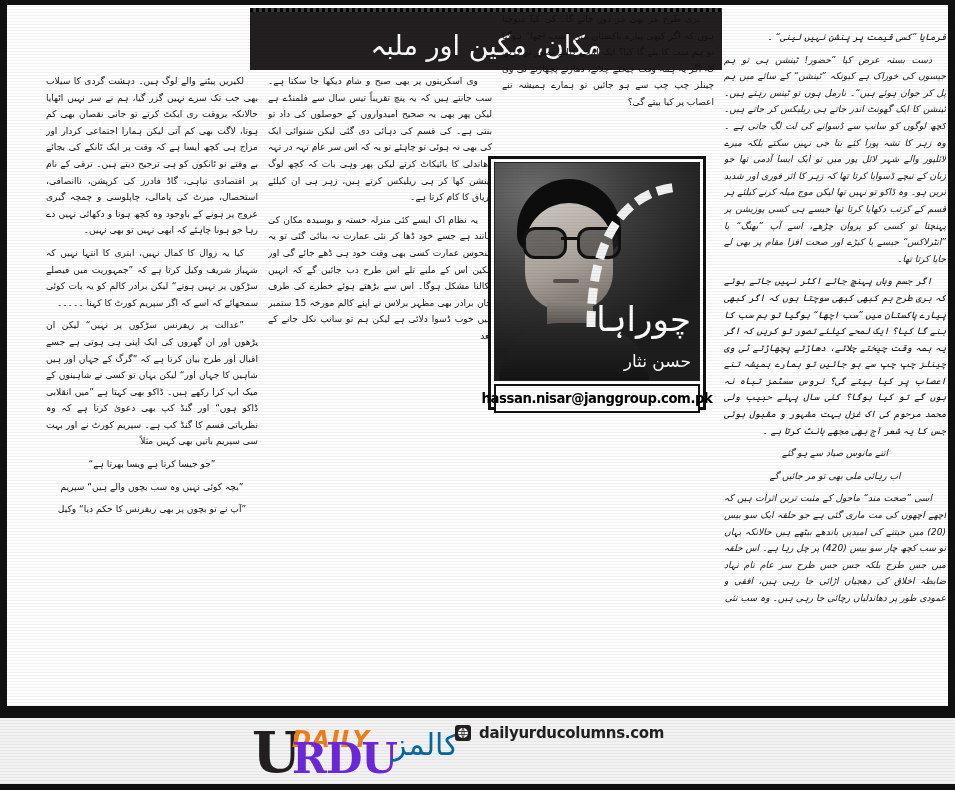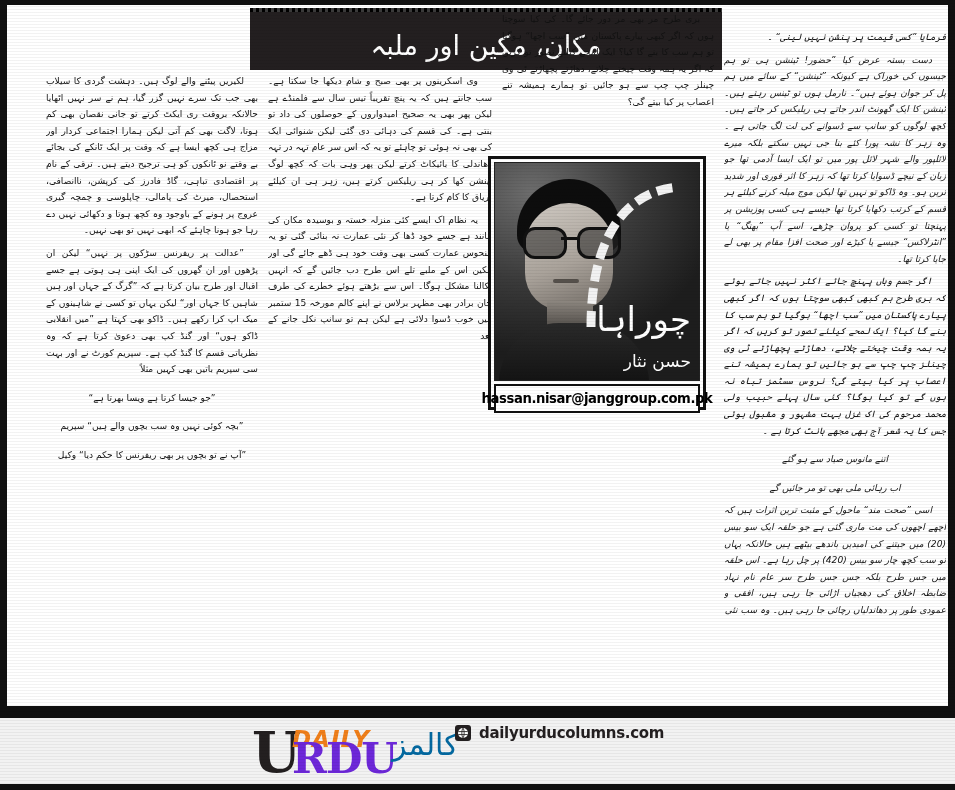--- a/index.html
+++ b/index.html
@@ -62,21 +62,21 @@
     text-align:justify;
     text-justify:inter-word;
     color:#121212;
     font-family:"DejaVu Sans","Liberation Sans",sans-serif;
     font-size:9.1px;
     line-height:16.6px;
     overflow:hidden;
     box-sizing:border-box;
   }
   .col p{margin:0 0 6px 0;}
-  .col p.center{text-align:center;margin-top:12px;}
+  .col p.center{text-align:center;}
   .col p.rightish{text-align:right;}
   .col p.lead{text-indent:14px;}
 
   
   #col1{right:2px;  top:24px;  width:222px;height:690px;font-style:italic;}
   #col2{right:234px;top:6px;  width:212px;height:690px;}
   #col3{right:456px;top:68px; width:224px;height:628px;}
   #col4{right:690px;top:68px; width:212px;height:628px;}
   #col5{right:0px;  top:6px;  width:0;height:0;}
 
@@ -281,20 +281,21 @@
       <p class="lead">بری طرح مر بھی مر دور جائے گا۔ کی کیا سوچتا ہوں کہ اگر کبھی پیارے پاکستان میں ”سب اچھا“ ہوگیا تو ہم سب کا بنے گا کیا؟ ایک لمحے کیلئے تصور تو کریں کہ اگر یہ ہمہ وقت چیختے چلاتے، دھاڑتے پچھاڑتے ٹی وی چینلز چپ چپ سے ہو جائیں تو ہمارے ہمیشہ تنے اعصاب پر کیا بیتے گی؟</p>
     </div>
 
     <div class="col" id="col3">
       <p class="lead">وی اسکرینوں پر بھی صبح و شام دیکھا جا سکتا ہے۔ سب جانتے ہیں کہ یہ پنچ تقریباً تیس سال سے فلمنڈے ہے لیکن پھر بھی یہ صحیح امیدواروں کے حوصلوں کی داد تو بنتی ہے۔ کی قسم کی دہائی دی گئی لیکن شنوائی ایک کی بھی نہ ہوئی تو چاہئے تو یہ کہ اس سر عام تہہ در تہہ دھاندلی کا بائیکاٹ کرتے لیکن پھر وہی بات کہ کچھ لوگ ٹینشن کھا کر ہی ریلیکس کرتے ہیں، زہر ہی ان کیلئے تریاق کا کام کرتا ہے۔</p>
       <p class="lead">یہ نظام اک ایسے کئی منزلہ خستہ و بوسیدہ مکان کی مانند ہے جسے خود ڈھا کر نئی عمارت نہ بنائی گئی تو یہ منحوس عمارت کسی بھی وقت خود ہی ڈھے جائے گی اور مکین اس کے ملبے تلے اس طرح دب جائیں گے کہ انہیں نکالنا مشکل ہوگا۔ اس سے بڑھتے ہوئے خطرے کی طرف جان برادر بھی مظہر برلاس نے اپنے کالم مورخہ 15 ستمبر میں خوب ڈسوا دلائی ہے لیکن ہم تو سانپ نکل جانے کے بعد</p>
     </div>
 
     <div class="col" id="col4">
       <p class="lead">لکیریں پیٹنے والے لوگ ہیں۔ دہشت گردی کا سیلاب بھی جب تک سرے نہیں گزر گیا، ہم نے سر نہیں اٹھایا حالانکہ بروقت ری ایکٹ کرتے تو جانی نقصان بھی کم ہوتا، لاگت بھی کم آتی لیکن ہمارا اجتماعی کردار اور مزاج ہی کچھ ایسا ہے کہ وقت پر ایک ٹانکے کی بجائے بے وقتے نو ٹانکوں کو ہی ترجیح دیتے ہیں۔ ترقی کے نام پر اقتصادی تباہی، گاڈ فادرز کی کرپشن، ناانصافی، استحصال، میرٹ کی پامالی، چاپلوسی و چمچہ گیری عروج پر ہونے کے باوجود وہ کچھ ہوتا و دکھائی نہیں دے رہا جو ہونا چاہئے کہ ابھی نہیں تو بھی نہیں۔</p>
+      <p class="lead">کیا یہ زوال کا کمال نہیں، ابتری کا انتہا نہیں کہ شہباز شریف وکیل کرتا ہے کہ ”جمہوریت میں فیصلے سڑکوں پر نہیں ہوتے“ لیکن برادر کالم کو یہ بات کوئی سمجھائے کہ اسے کہ اگر سپریم کورٹ کا کہنا ۔۔۔۔۔</p>
       <p class="lead">”عدالت پر ریفرنس سڑکوں پر نہیں“ لیکن ان پڑھوں اور ان گھروں کی ایک اپنی ہی ہوتی ہے جسے اقبال اور طرح بیان کرتا ہے کہ ”گرگ کے جہاں اور ہیں شاہیں کا جہاں اور“ لیکن یہاں تو کسی نے شاہینوں کے میک اپ کرا رکھے ہیں۔ ڈاکو بھی کہتا ہے ”میں انقلابی ڈاکو ہوں“ اور گنڈ کپ بھی دعویٰ کرتا ہے کہ وہ نظریاتی قسم کا گنڈ کپ ہے۔ سپریم کورٹ نے اور بہت سی سپریم باتیں بھی کہیں مثلاً</p>
       <p class="center">”جو جیسا کرتا ہے ویسا بھرتا ہے“</p>
       <p class="center">”بچہ کوئی نہیں وہ سب بچوں والے ہیں“ سپریم</p>
       <p class="center">”آپ نے تو بچوں پر بھی ریفرنس کا حکم دیا“ وکیل</p>
     </div>
 
     <div class="col" id="col5" style="position: absolute; right: 902px; top: 6px; width: 0px; height: 0px;">
         <p class="center">کورٹ</p>
         <p class="center">”T|ال رپورٹ پر ریفرنس ایک دن میں فارغ ہو جائے گا“ وکیل</p>
         <p class="center">”پھر مسئلہ کیا ہے۔ جائیں اور فارغ کرلیں“ سپریم کورٹ</p>

